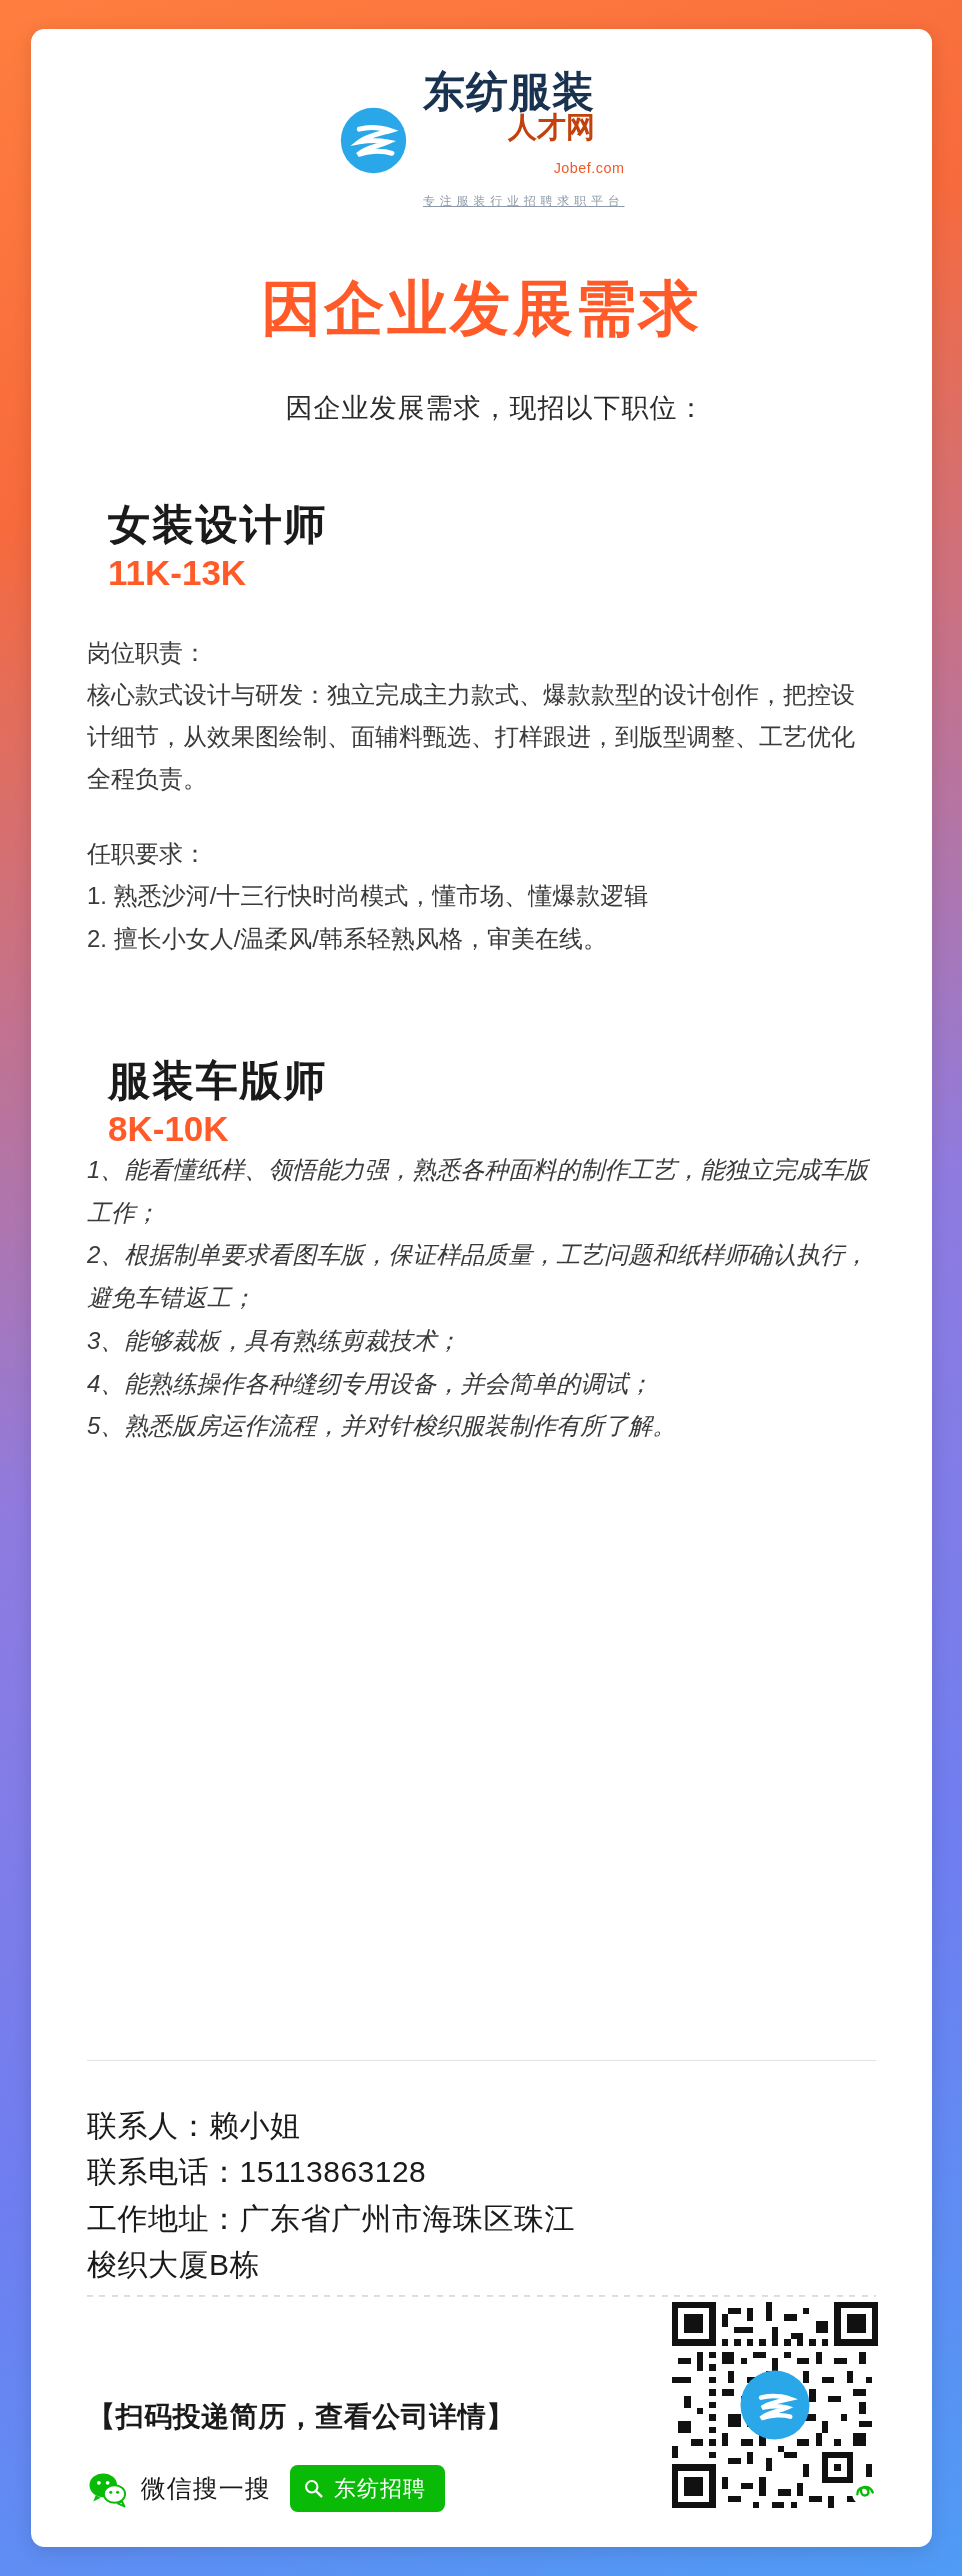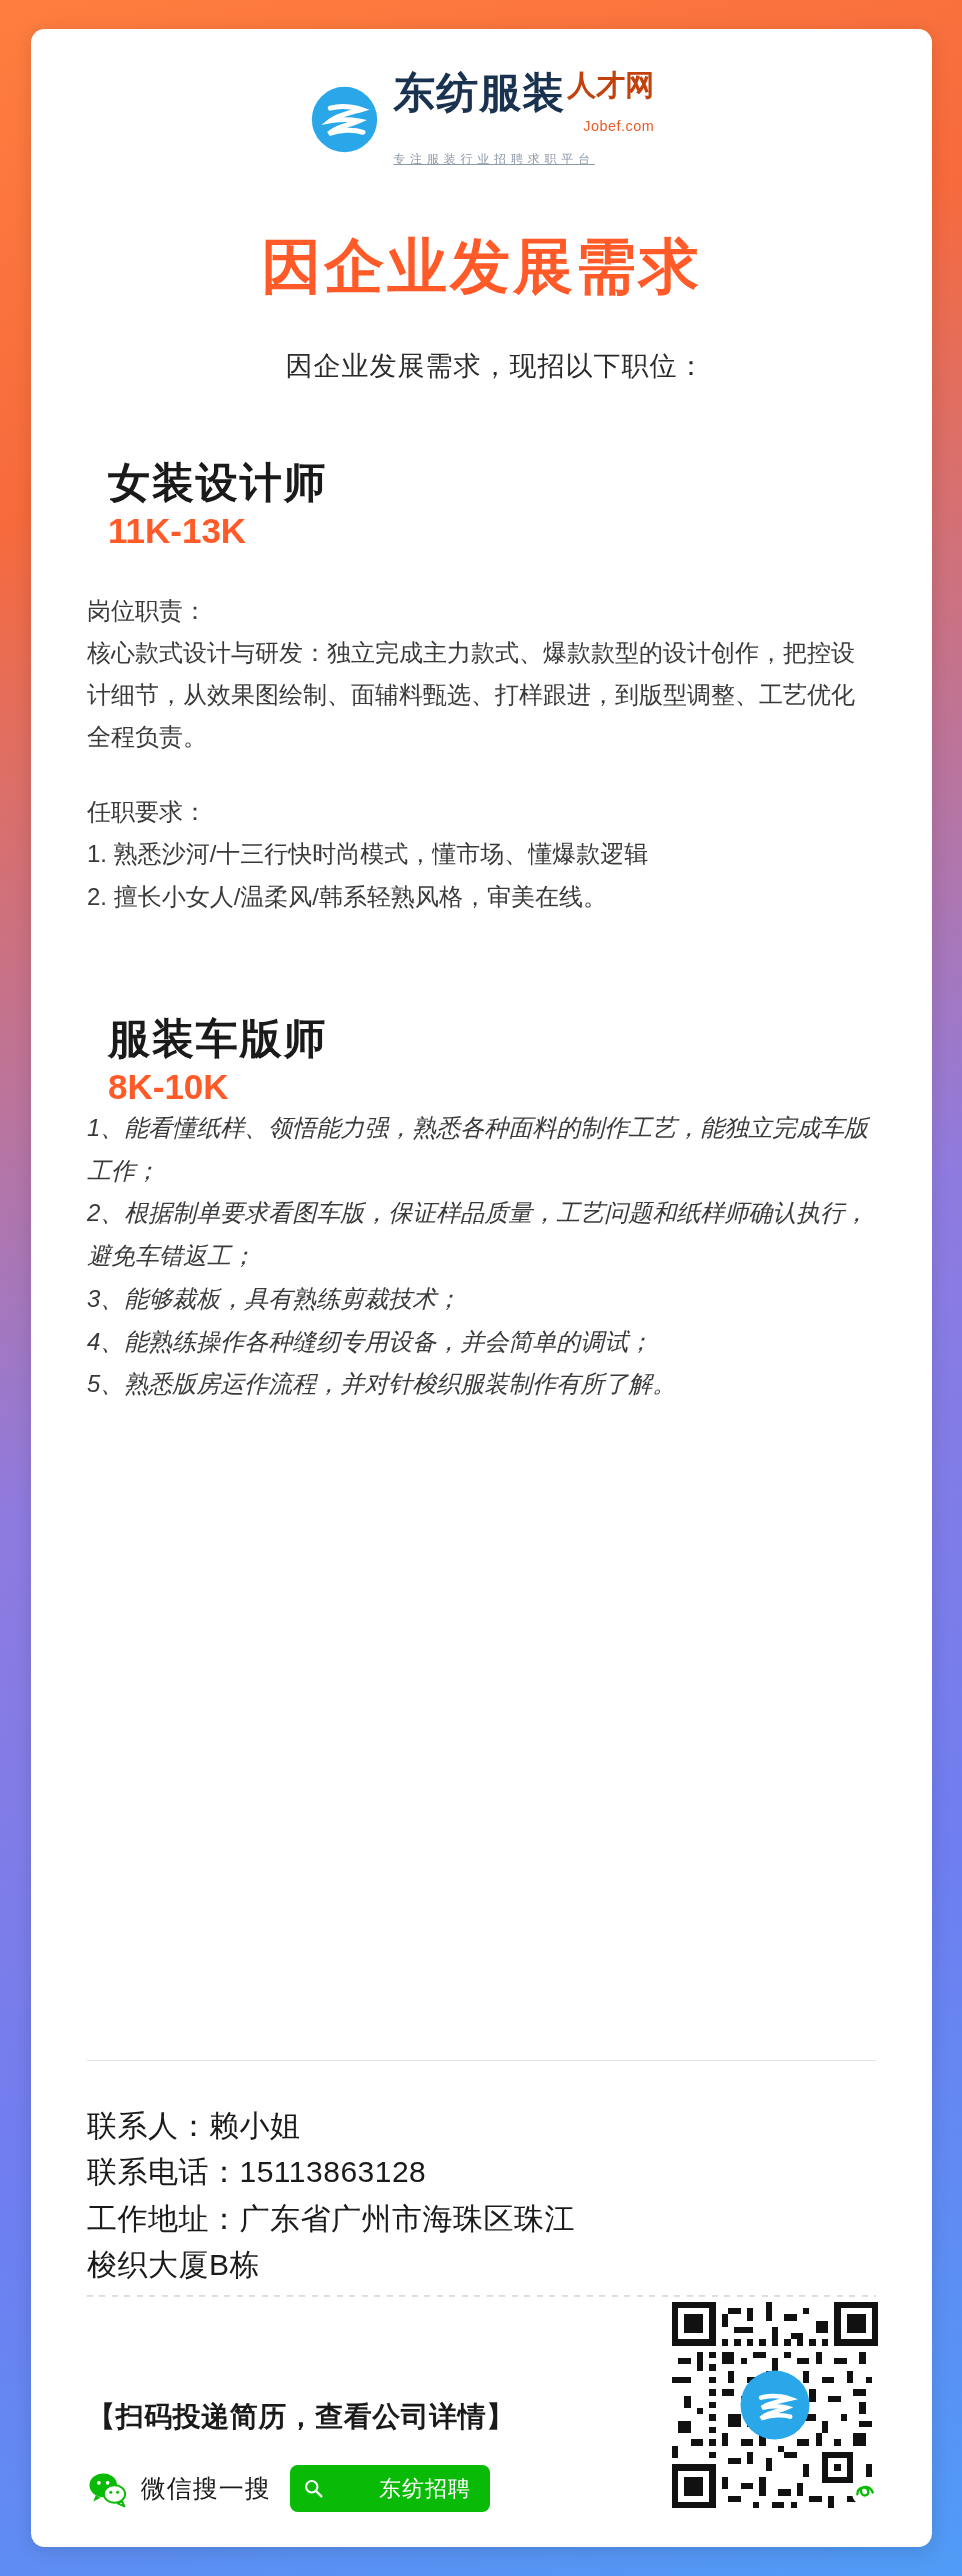--- a/index.html
+++ b/index.html
@@ -42,20 +42,21 @@
     flex: 0 0 auto;
   }
   .logo-text-wrap {
     display: flex;
     flex-direction: column;
     align-items: flex-start;
   }
   .logo-main {
     display: flex;
     align-items: flex-end;
+    flex-direction: column;
   }
   .logo-cn {
     font-size: 42px;
     font-weight: bold;
     color: #18324f;
     letter-spacing: 1px;
     line-height: 1;
   }
   .logo-cn2 {
     font-size: 29px;
@@ -220,21 +221,20 @@
   .search-pill .mag {
     width: 21px;
     height: 21px;
     margin-right: 9.6px;
     flex: 0 0 auto;
   }
   .search-pill-text {
     font-size: 22px;
     color: #ffffff;
     letter-spacing: 1px;
-    margin-left: 45px;
   }
 
   
   .qr-wrap {
     width: 206px;
     height: 206px;
     position: relative;
     margin-right: 15.4px;
     margin-bottom: 9.6px;
     flex: 0 0 auto;

